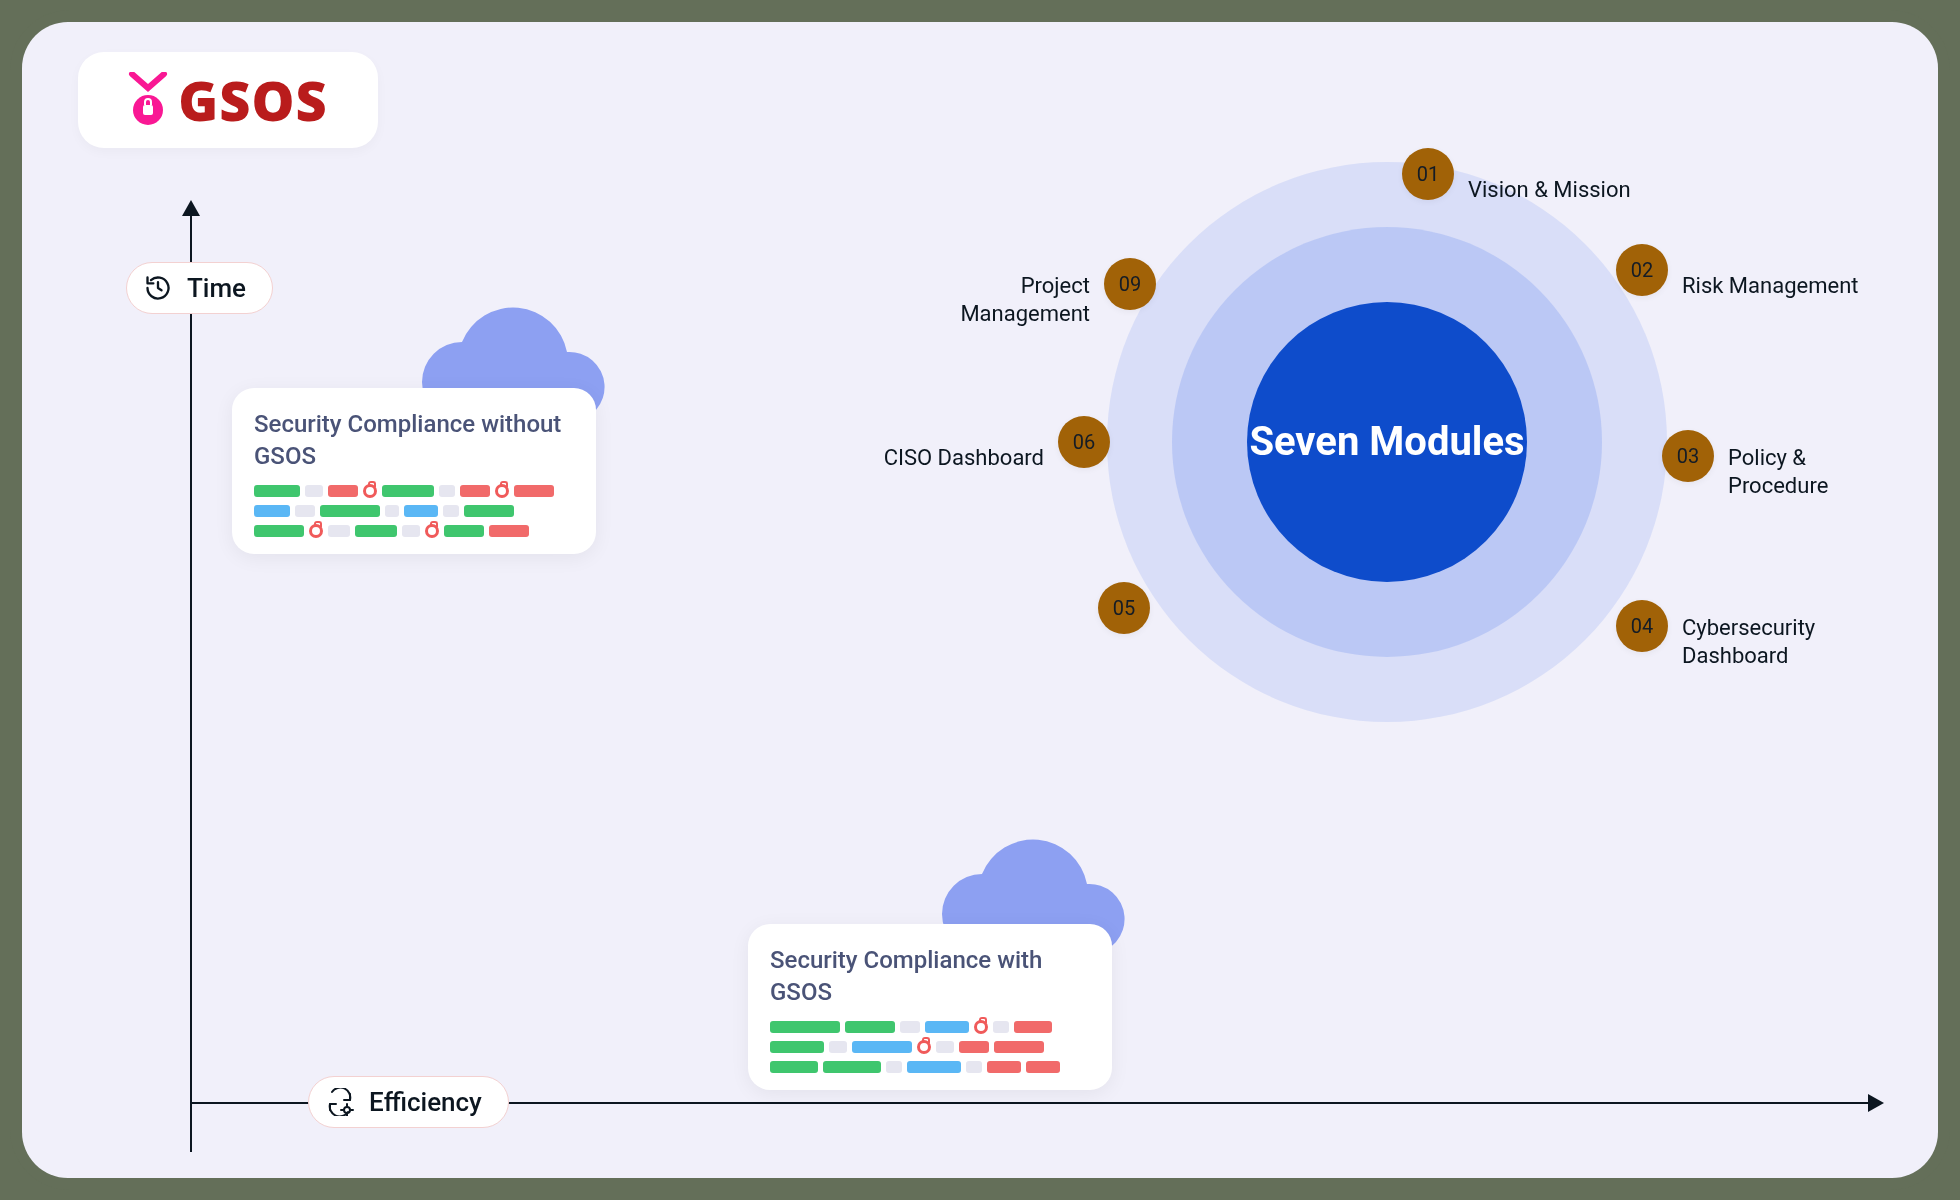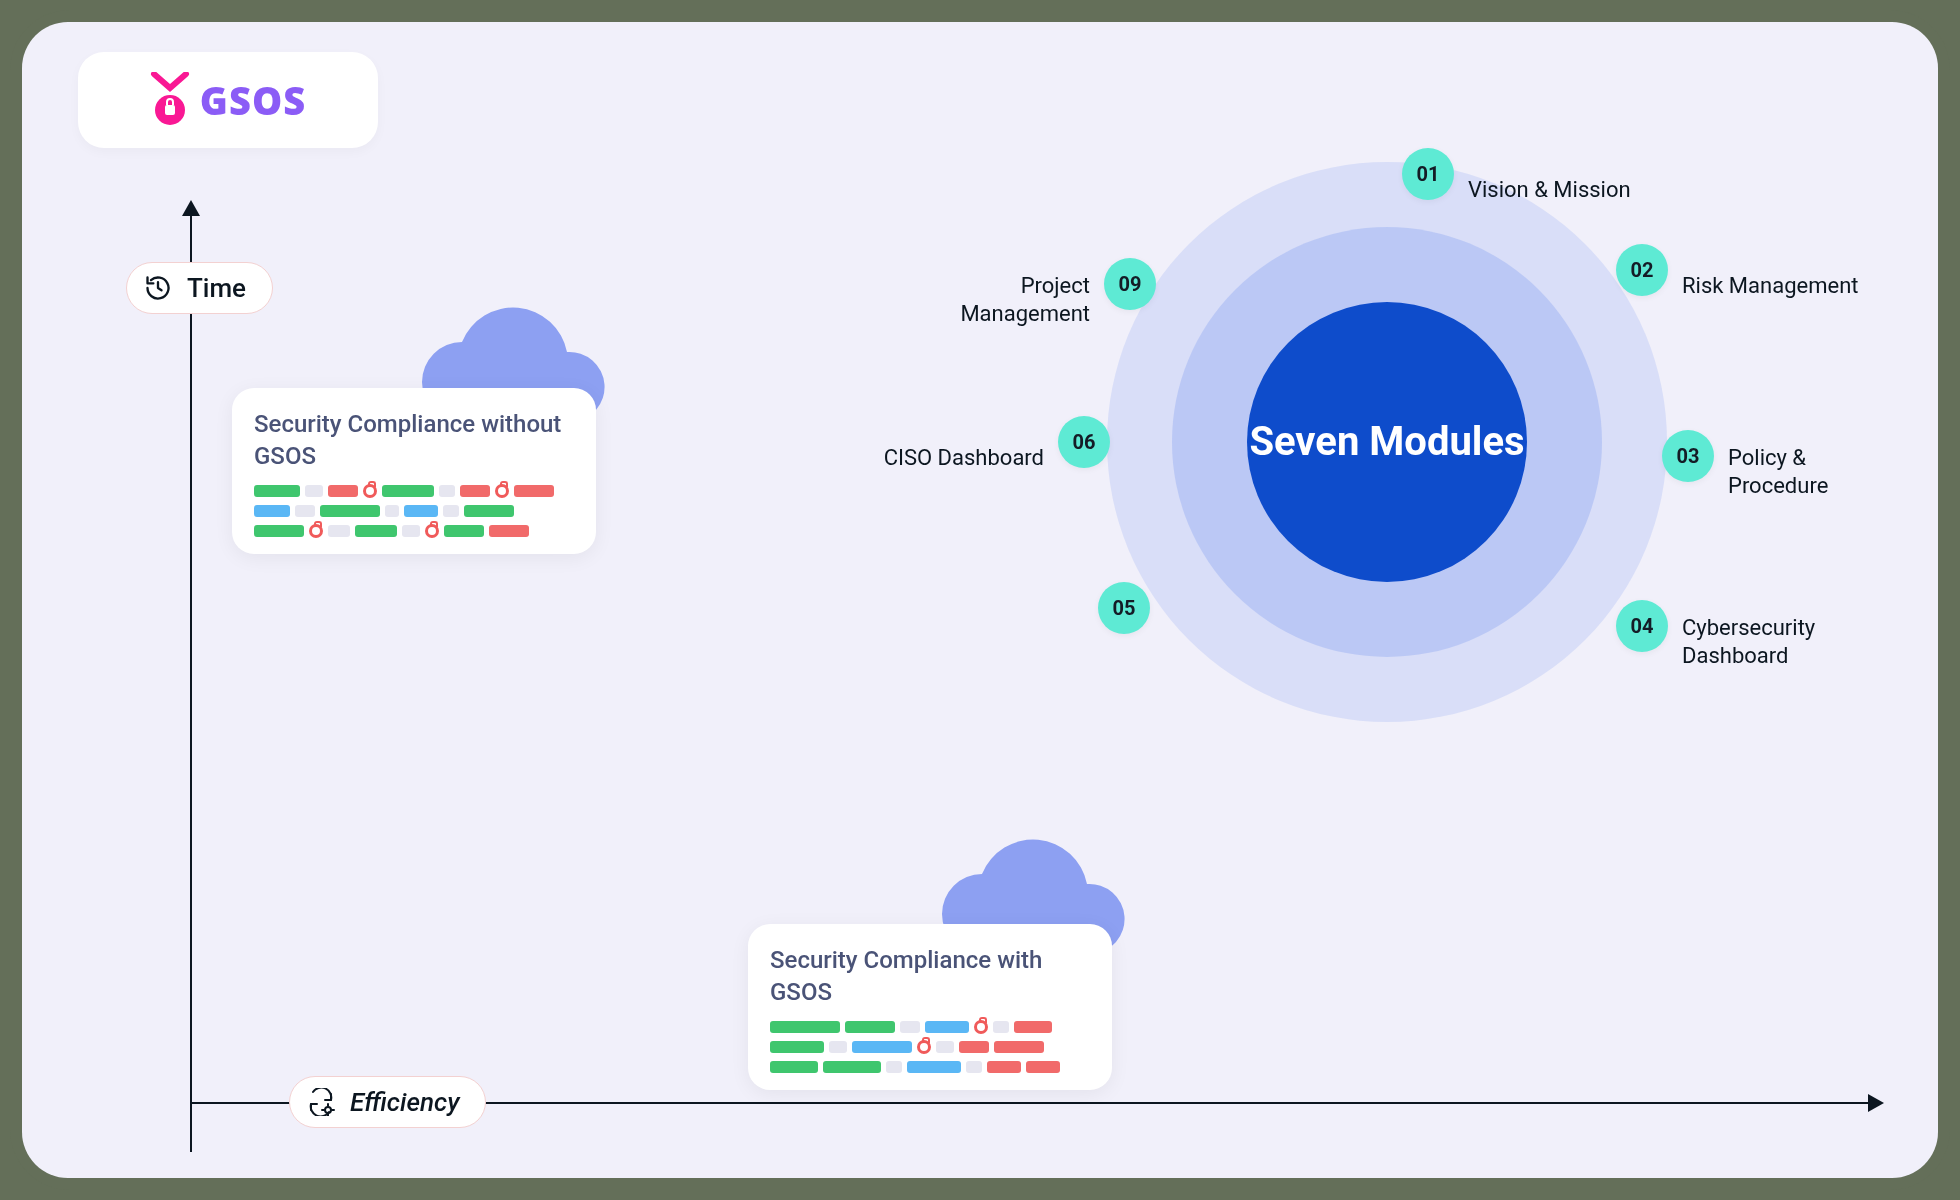--- a/index.html
+++ b/index.html
@@ -47,24 +47,24 @@
   .logo-emblem {
     width: 40px;
     height: 56px;
     position: relative;
     display: flex;
     flex-direction: column;
     align-items: center;
   }
   .logo-emblem svg { display: block; }
   .logo-text {
-    font-size: 38px;
+    font-size: 54px;
     font-weight: 900;
     letter-spacing: 1px;
-    color: #8b5cf6;
+    color: #b91c1c;
     font-family: system-ui, -apple-system, sans-serif;
   }
   
   .axis {
     position: absolute;
     background: #0C1620;
   }
   .y-axis {
     left: 168px;
     top: 190px;
@@ -103,21 +103,21 @@
     border-radius: 26px;
     display: flex;
     align-items: flex-end;
     gap: 14px;
     padding: 10px 26px 10px 16px;
     font-size: 26px;
     font-weight: 500;
     color: #0C1620;
   }
   .time-pill { left: 104px; top: 240px; }
-  .eff-pill  { left: 267px; top: 1054px; font-style: italic; }
+  .eff-pill  { left: 286px; top: 1054px; }
   .axis-pill .icon-box {
     width: 30px;
     height: 30px;
     display: flex;
     align-items: center;
     justify-content: center;
   }
   
   .cloud {
     position: absolute;
@@ -212,24 +212,24 @@
   .module {
     position: absolute;
     display: flex;
     align-items: center;
     gap: 14px;
   }
   .module .num {
     width: 52px;
     height: 52px;
     border-radius: 50%;
-    background: #5eead4;
+    background: #a16207;
     color: #141C26;
     font-size: 20px;
-    font-weight: 700;
+    font-weight: 400;
     display: flex;
     align-items: center;
     justify-content: center;
     flex: 0 0 52px;
     box-shadow: 0 2px 6px rgba(0,0,0,0.05);
   }
   .module .mlabel {
     font-size: 22px;
     line-height: 28px;
     color: #0C1620;

